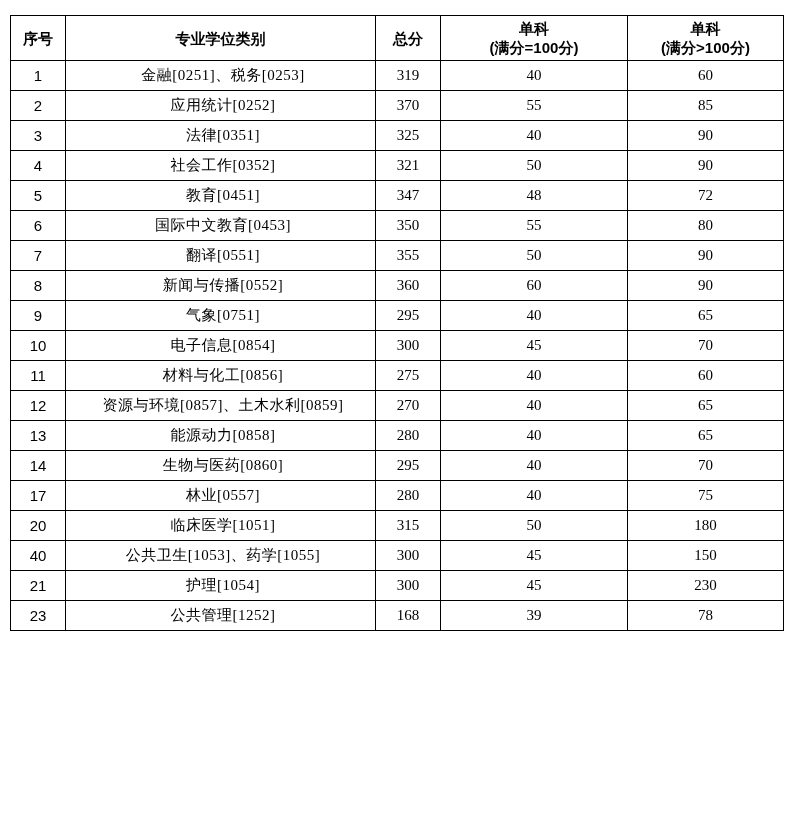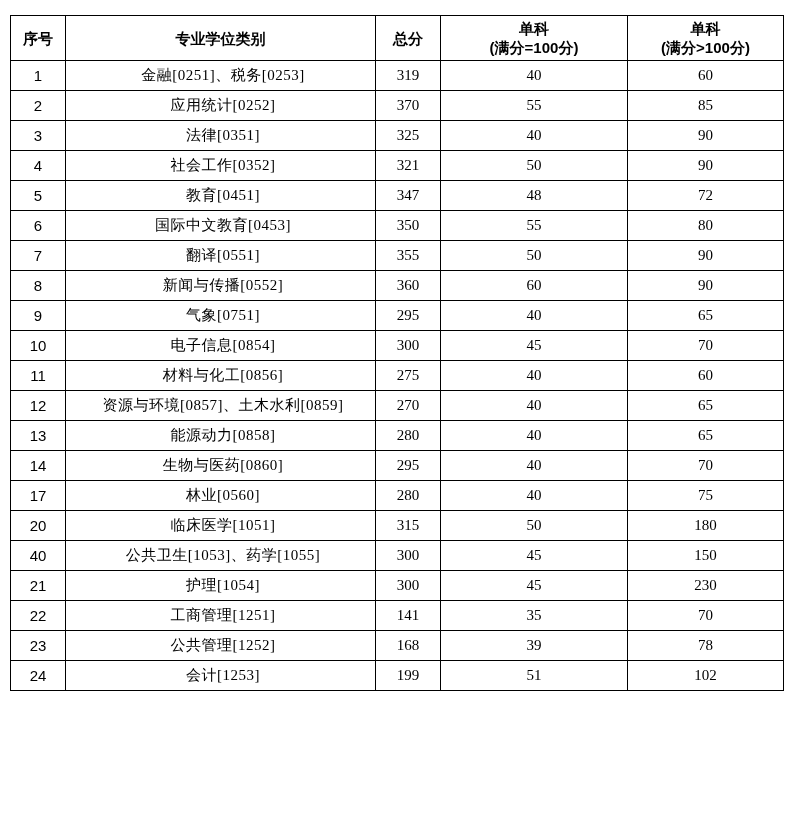--- a/index.html
+++ b/index.html
@@ -192,21 +192,21 @@
     <td class="c-cat">生物与医药[0860]</td>
     <td class="c-num">295</td>
     <td class="c-num">40</td>
     <td class="c-num">70</td>
   </tr>
 
 
 
   <tr>
     <td class="c-no">17</td>
-    <td class="c-cat">林业[0560]</td>
+    <td class="c-cat">林业[0557]</td>
     <td class="c-num">280</td>
     <td class="c-num">40</td>
     <td class="c-num">75</td>
   </tr>
 
   <tr>
     <td class="c-no">20</td>
     <td class="c-cat">临床医学[1051]</td>
     <td class="c-num">315</td>
     <td class="c-num">50</td>
@@ -223,38 +223,24 @@
   </tr>
 
   <tr>
     <td class="c-no">21</td>
     <td class="c-cat">护理[1054]</td>
     <td class="c-num">300</td>
     <td class="c-num">45</td>
     <td class="c-num">230</td>
   </tr>
 
-  <tr>
-    <td class="c-no">22</td>
-    <td class="c-cat">工商管理[1251]</td>
-    <td class="c-num">141</td>
-    <td class="c-num">35</td>
-    <td class="c-num">70</td>
-  </tr>
 
   <tr>
     <td class="c-no">23</td>
     <td class="c-cat">公共管理[1252]</td>
     <td class="c-num">168</td>
     <td class="c-num">39</td>
     <td class="c-num">78</td>
   </tr>
 
-  <tr>
-    <td class="c-no">24</td>
-    <td class="c-cat">会计[1253]</td>
-    <td class="c-num">199</td>
-    <td class="c-num">51</td>
-    <td class="c-num">102</td>
-  </tr>
 
 </tbody>
 </table>
 
 </body></html>

